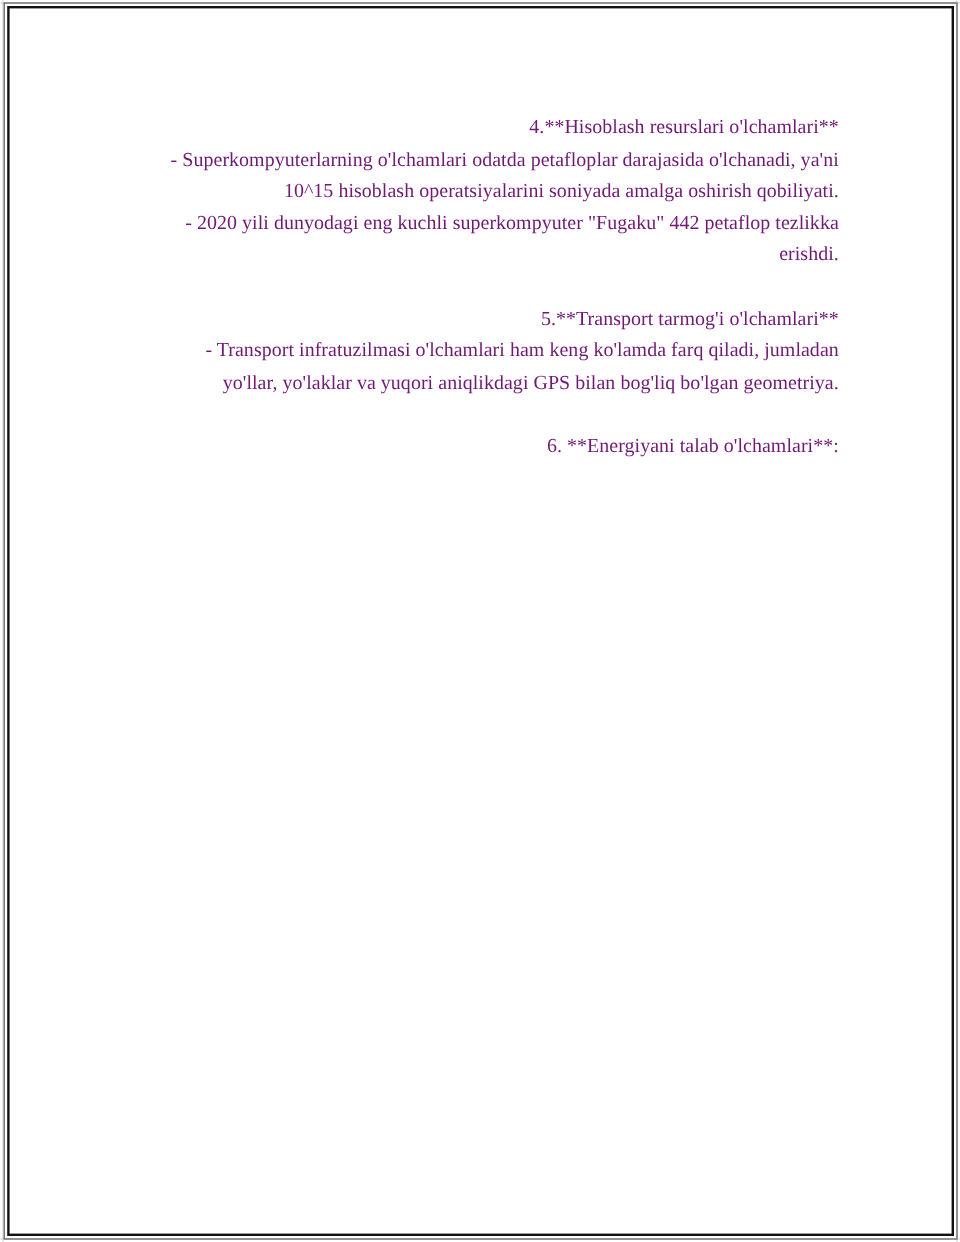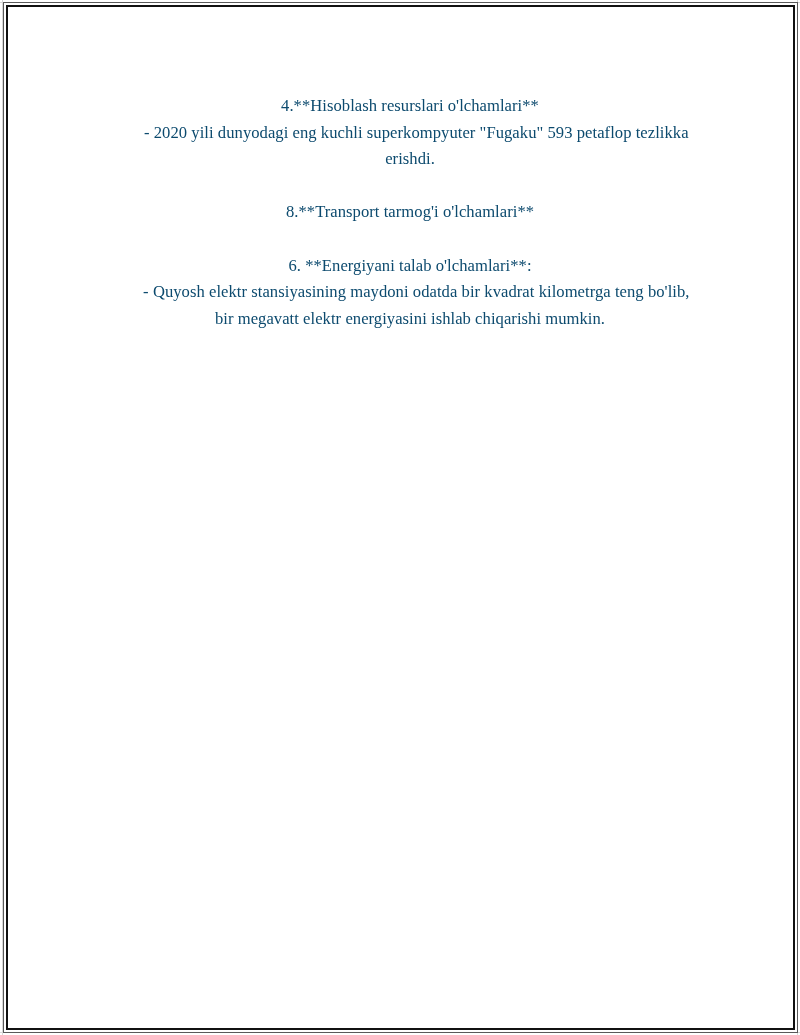--- a/index.html
+++ b/index.html
@@ -61,22 +61,22 @@
     position: absolute;
     left: 113px;
     top: 86px;
     width: 578px;
   }
 
   .para {
     margin: 0;
     font-size: 16.6px;
     line-height: 26.6px;
-    color: #0c4a6e;
-    text-align: center;
+    color: #701a75;
+    text-align: right;
     white-space: pre-wrap;
     letter-spacing: 0.05px;
   }
 
   .para.heading {
     margin-top: 0;
   }
 
   
   .section-gap {
@@ -98,34 +98,35 @@
   <div class="edge-rule right"></div>
 
   <div id="border-frame-outer"></div>
 
   <div id="border-frame">
 
     <div id="doc-body">
 
       <div class="block">
         <p class="para heading">4.**Hisoblash resurslari o'lchamlari**</p>
-        <p class="para">   - 2020 yili dunyodagi eng kuchli superkompyuter "Fugaku" 593 petaflop tezlikka erishdi.</p>
+        <p class="para">   - Superkompyuterlarning o'lchamlari odatda petafloplar darajasida o'lchanadi, ya'ni 10^15 hisoblash operatsiyalarini soniyada amalga oshirish qobiliyati.</p>
+        <p class="para">   - 2020 yili dunyodagi eng kuchli superkompyuter "Fugaku" 442 petaflop tezlikka erishdi.</p>
       </div>
 
       <div class="section-gap"></div>
 
       <div class="block">
-        <p class="para heading">8.**Transport tarmog'i o'lchamlari**</p>
+        <p class="para heading">5.**Transport tarmog'i o'lchamlari**</p>
+        <p class="para">   - Transport infratuzilmasi o'lchamlari ham keng ko'lamda farq qiladi, jumladan yo'llar, yo'laklar va yuqori aniqlikdagi GPS bilan bog'liq bo'lgan geometriya.</p>
       </div>
 
       <div class="section-gap"></div>
 
       <div class="block">
         <p class="para heading">6. **Energiyani talab o'lchamlari**:</p>
-        <p class="para">   - Quyosh elektr stansiyasining maydoni odatda bir kvadrat kilometrga teng bo'lib, bir megavatt elektr energiyasini ishlab chiqarishi mumkin.</p>
       </div>
 
       <div class="section-gap"></div>
 
 
     </div>
   </div>
 </div>
 
 </body></html>

